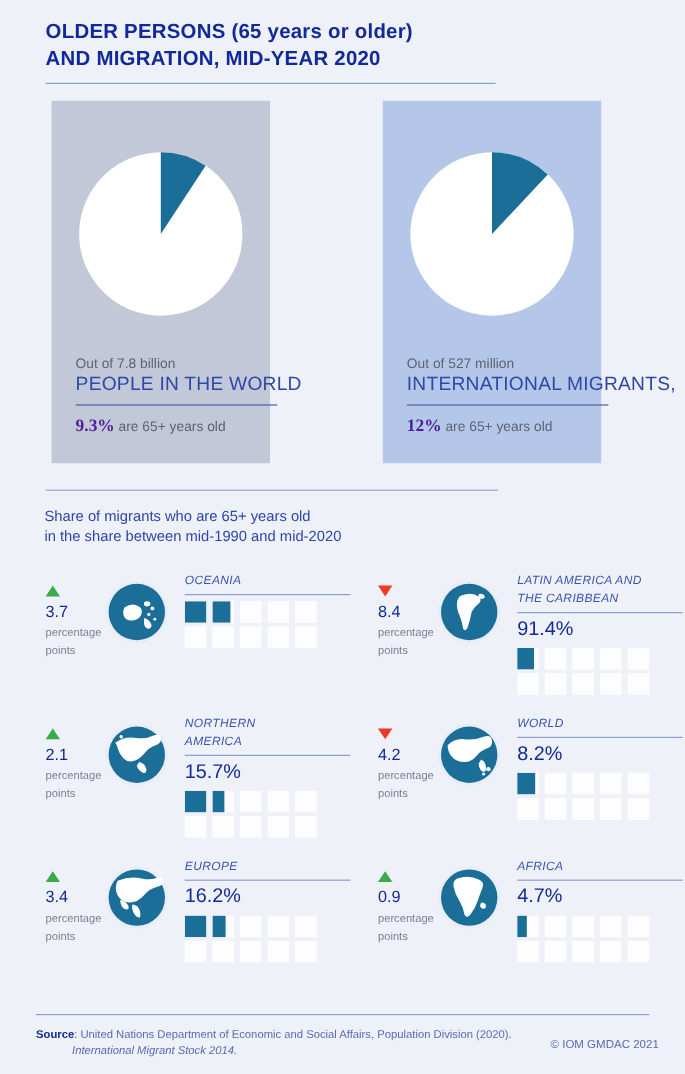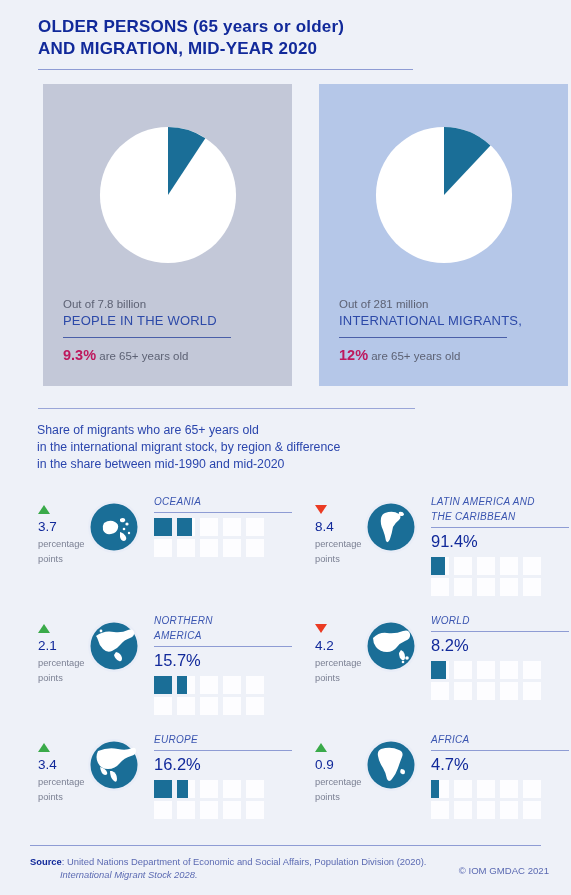--- a/index.html
+++ b/index.html
@@ -23,41 +23,41 @@
     white-space:nowrap;
   }
   #title-rule {
     width:375px; height:1px; background:#8e9cd4;
     margin-top:9px;
   }
 
   
   #panels { position:relative; margin-top:14px; height:310px; }
   .panel {
-    position:absolute; top:0; width:249px; height:302px;
+    position:absolute; top:0; width:182px; height:302px;
     padding:0;
   }
   #panel-world { left:43px; background:#c3c8d8; }
   #panel-migrants { left:319px; background:#b5c7e8; }
 
   .pie-wrap { display:flex; justify-content:center; padding-top:28px; }
   .pie { width:166px; height:166px; display:block; }
 
   .panel-text { padding:0 20px; margin-top:18px; }
   .panel-sub {
     font-size:11.5px; color:#5d6274; line-height:16px;
     font-weight:normal;
   }
   .panel-head {
-    font-size:13px; color:#2c49a8; line-height:17px;
+    font-size:16px; color:#2c49a8; line-height:17px;
     letter-spacing:.2px; white-space:nowrap;
   }
   .panel-rule { height:1px; background:#4a5fa8; margin:8px 0 9px 0; width:168px; }
   .panel-stat { font-size:11.5px; color:#5d6274; line-height:16px; }
-  .panel-stat b { font-size:14.5px; color:#be185d; font-weight:bold; }
+  .panel-stat b { font-size:14.5px; color:#4c1d95; font-weight:bold;font-family:Liberation Serif, serif; }
 
   
   #section-rule {
     width:377px; height:1px; background:#9aa6d8;
     margin:14px 0 0 38px;
   }
   #section-title {
     margin:13px 0 0 37px;
     font-size:12.3px; color:#2b46ad; line-height:17px;
   }
@@ -144,33 +144,32 @@
   </div>
 
   <div class="panel" id="panel-migrants">
     <div class="pie-wrap">
       <svg class="pie" viewBox="0 0 200 200">
         <circle cx="100" cy="100" r="82" fill="#ffffff"></circle>
         <path d="M100,100 L100,18 A82,82 0 0,1 156.0,40.3 Z" fill="#1a6e97"></path>
       </svg>
     </div>
     <div class="panel-text">
-      <div class="panel-sub">Out of 281 million</div>
+      <div class="panel-sub">Out of 527 million</div>
       <div class="panel-head">INTERNATIONAL MIGRANTS,</div>
       <div class="panel-rule"></div>
       <div class="panel-stat"><b>12%</b><span> are 65+ years old</span></div>
     </div>
   </div>
 
 </div>
 
 <div id="section-rule"></div>
 <div id="section-title">
   <div>Share of migrants who are 65+ years old</div>
-  <div>in the international migrant stock, by region &amp; difference</div>
   <div>in the share between mid-1990 and mid-2020</div>
 </div>
 
 <div id="regions">
     <div class="region">
       <div class="delta">
         <div class="tri up"></div>
         <div class="delta-val">3.7</div>
         <div class="delta-lbl">percentage</div>
         <div class="delta-lbl">points</div>
@@ -405,16 +404,16 @@
           <div class="sq"></div>
         </div>
       </div>
     </div>
   </div>
 
 <div id="footer-rule"></div>
 <div id="footer">
   <div id="source">
     <span><b>Source</b><span>: United Nations Department of Economic and Social Affairs, Population Division (2020).</span></span>
-    <em>International Migrant Stock 2028.</em>
+    <em>International Migrant Stock 2014.</em>
   </div>
   <div id="copyright">© IOM GMDAC 2021</div>
 </div>
 
 </body></html>

